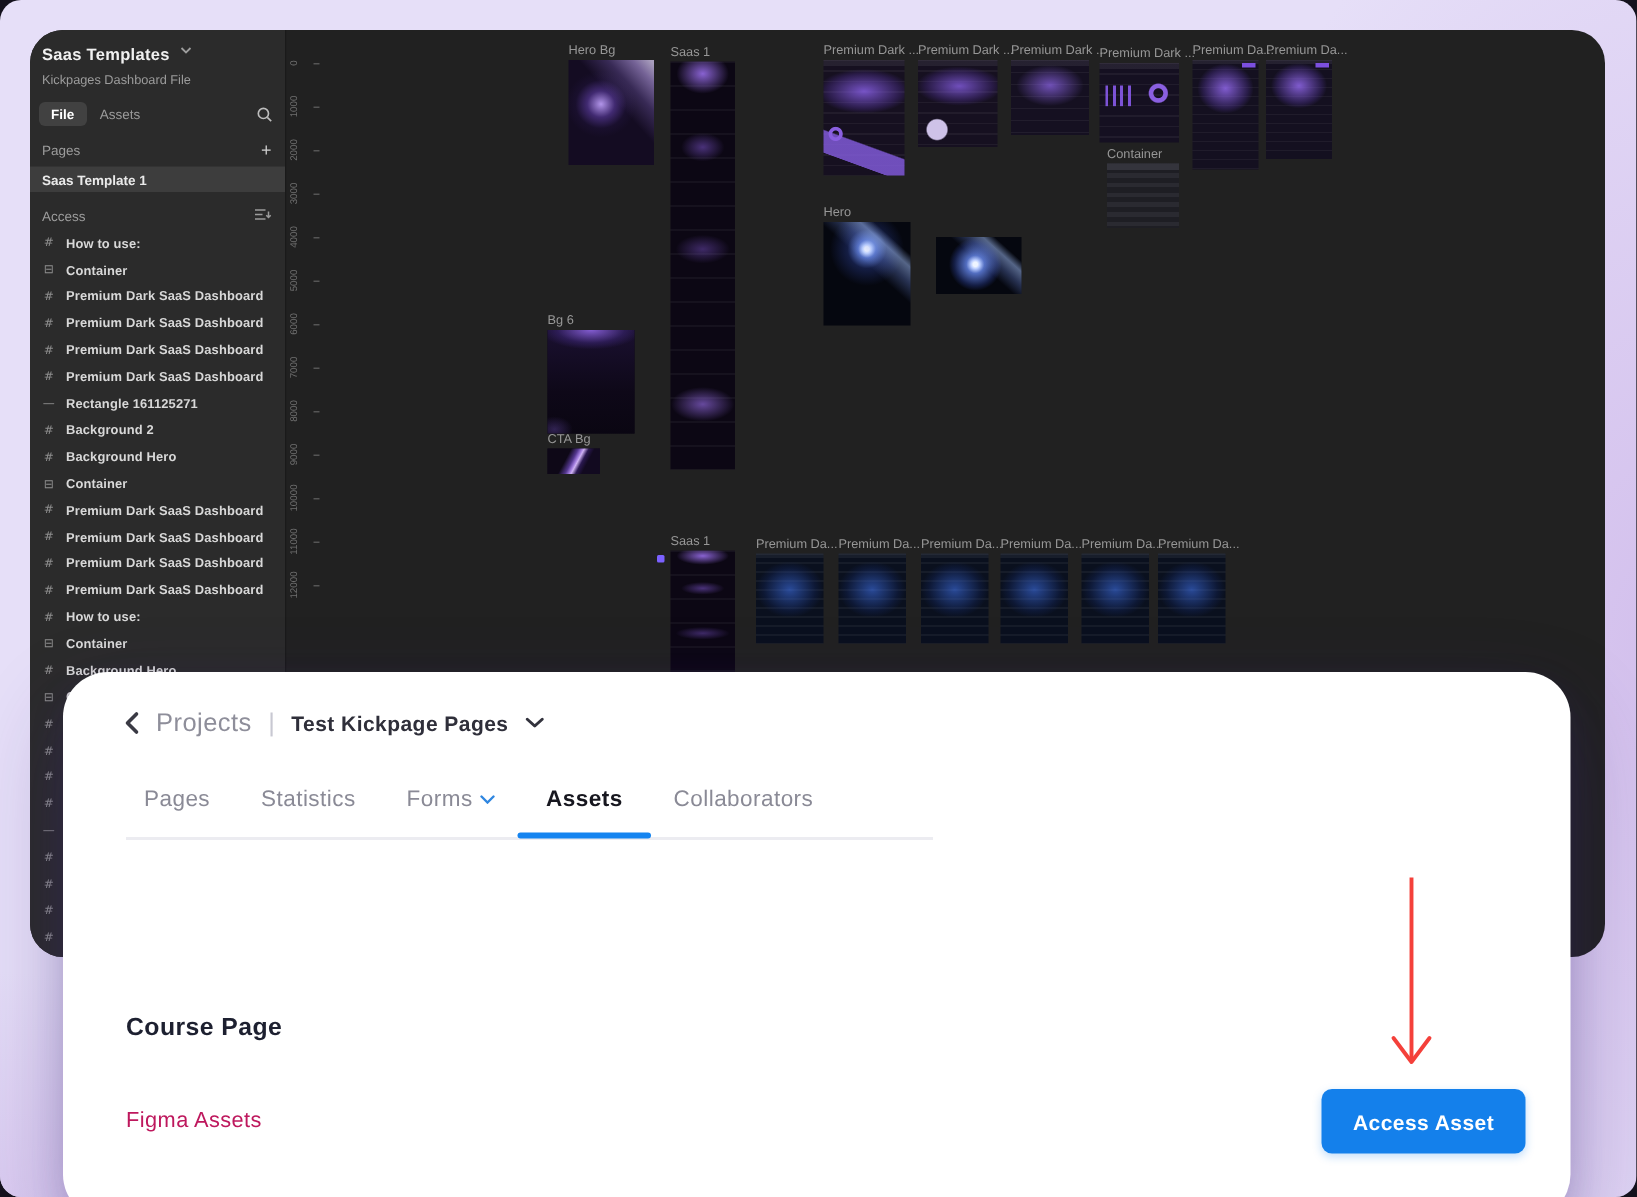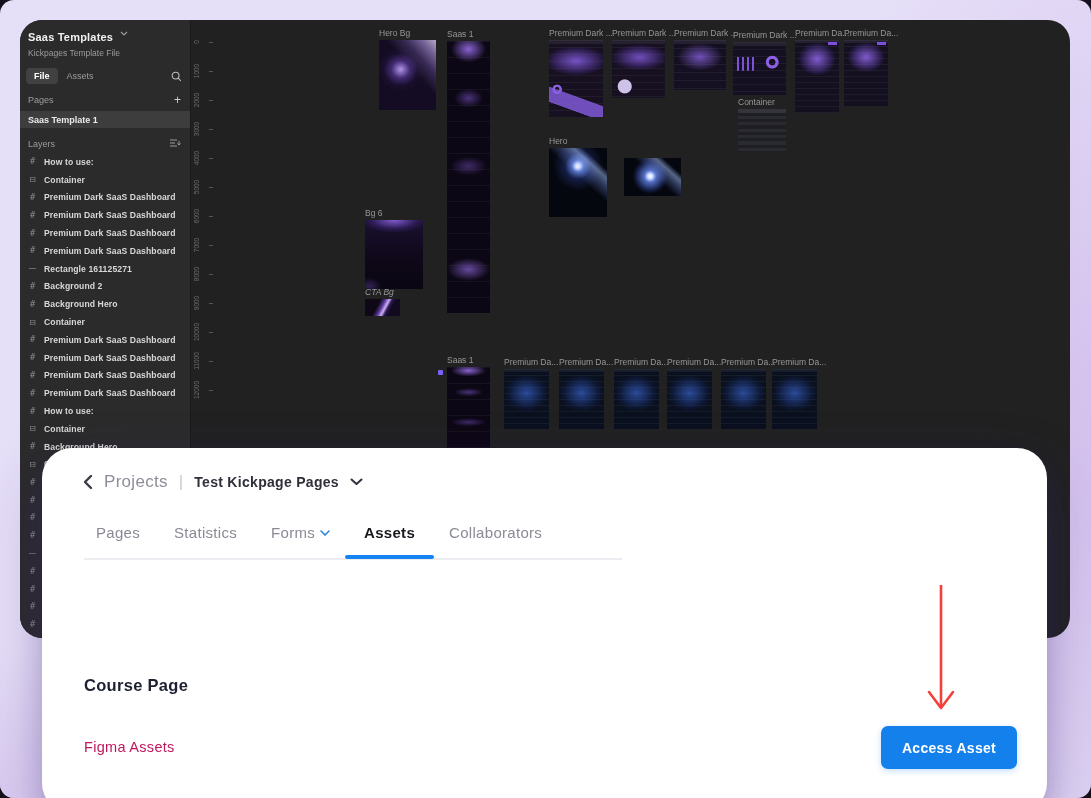--- a/index.html
+++ b/index.html
@@ -136,40 +136,40 @@
 <div class="page">
 
   <div class="editor">
     <aside class="sidebar">
       <div class="sb-title-row">
         <span class="sb-title">Saas Templates</span>
         <svg width="8" height="5" viewBox="0 0 8 5">
             <path d="M1 1l3 3 3-3" stroke="#9C9C9C" stroke-width="1.2" fill="none"></path>
           </svg>
       </div>
-      <div class="sb-sub">Kickpages Template File</div>
+      <div class="sb-sub">Kickpages Dashboard File</div>
       <div class="sb-tabs">
         <span class="sb-tab-pill">File</span>
         <span class="sb-tab">Assets</span>
         <span class="sb-search">
           <svg width="11" height="11" viewBox="0 0 11 11">
               <circle cx="4.6" cy="4.6" r="3.4" stroke="#BDBDBD" stroke-width="1.1" fill="none"></circle>
               <path d="M7.2 7.2l2.6 2.6" stroke="#BDBDBD" stroke-width="1.1"></path>
             </svg>
         </span>
       </div>
       <div class="sb-section">
         <span>Pages</span>
         <span class="sb-plus">+</span>
       </div>
       <div class="sb-page-row">
         <span>Saas Template 1</span>
       </div>
       <div class="sb-section">
-        <span>Layers</span>
+        <span>Access</span>
         <span>
           <svg width="11" height="8" viewBox="0 0 11 8">
               <path d="M0 1h7M0 4h5M0 7h7M9 2v4M7.5 4.5L9 6l1.5-1.5" stroke="#9C9C9C" stroke-width="1" fill="none"></path>
             </svg>
         </span>
       </div>
       <div class="sb-layers" id="layers-list">
           <div class="layer-row">
             <span class="layer-ic">#</span>
             <span class="layer-lb">How to use:</span>
@@ -354,21 +354,21 @@
           <div class="clabel">Hero</div>
           <div class="thumb v-comet" style="width: 58px; height: 69px;"></div>
         </div>
         <div class="citem" style="left: 604px; top: 138px;">
           <div class="thumb v-comet2" style="width: 57px; height: 38px;"></div>
         </div>
         <div class="citem" style="left: 345px; top: 188px;">
           <div class="clabel">Bg 6</div>
           <div class="thumb v-bg2" style="width: 58px; height: 69px;"></div>
         </div>
-        <div class="citem" style="left: 345px; top: 267px; font-style: italic;">
+        <div class="citem" style="left: 345px; top: 267px;">
           <div class="clabel">CTA Bg</div>
           <div class="thumb v-cta" style="width: 35px; height: 17px;"></div>
         </div>
         <div class="citem" style="left: 427px; top: 335px;">
           <div class="clabel">Saas 1</div>
           <div class="thumb v-landing" style="width: 43px; height: 120px;"></div>
           <span class="marker"></span>
         </div>
         <div class="citem" style="left: 484px; top: 337px;">
           <div class="clabel">Premium Da...</div>

